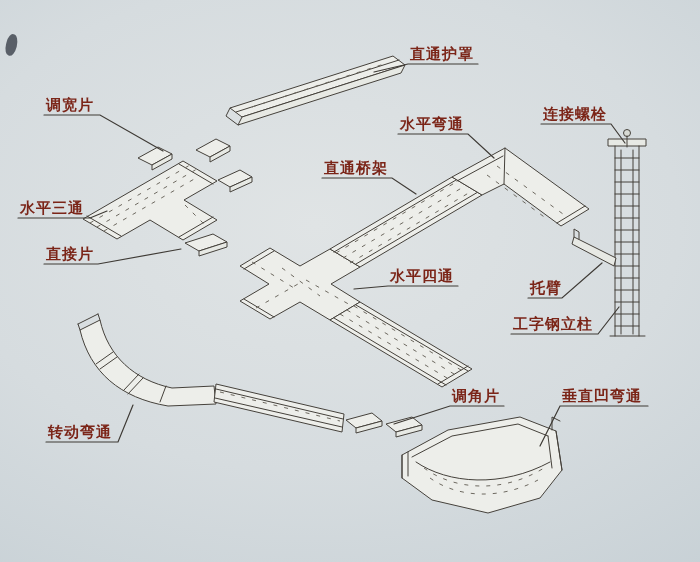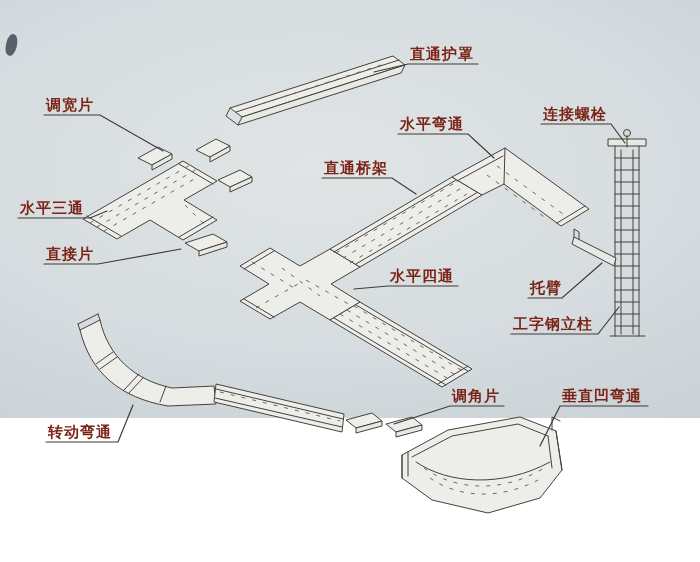--- a/index.html
+++ b/index.html
@@ -1,21 +1,21 @@
 <!DOCTYPE html>
 <html><head>
 <meta charset="utf-8">
 <style>
   html,body{margin:0;padding:0;}
   body{
     width:700px;height:562px;overflow:hidden;
     font-family:"DejaVu Sans",sans-serif;
   }
   .photo{
-    position:relative;width:700px;height:418px;
+    position:relative;width:700px;height:562px;
     background:
       radial-gradient(130% 110% at 45% 40%,
         #e0e4e5 0%, #d6dcdf 40%, #c8d1d6 70%, #b3bfc7 92%, #a6b2bb 100%);
     text-decoration: underline;
   }
   .blemish{
     position:absolute;left:6px;top:34px;width:11px;height:22px;
     background:#39404a;border-radius:45% 55% 50% 50%;
     transform:rotate(14deg);opacity:.8;
   }

